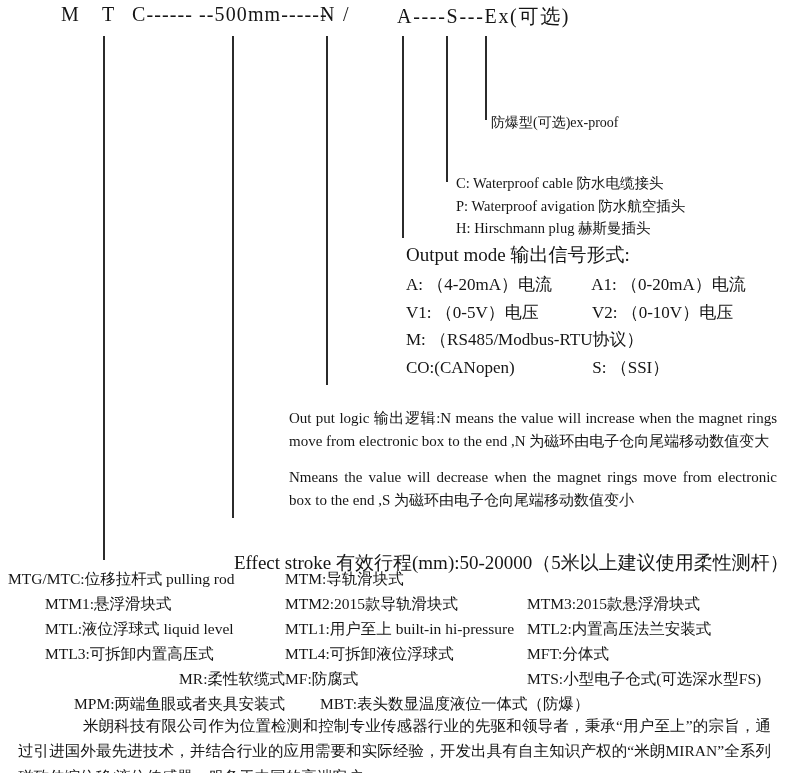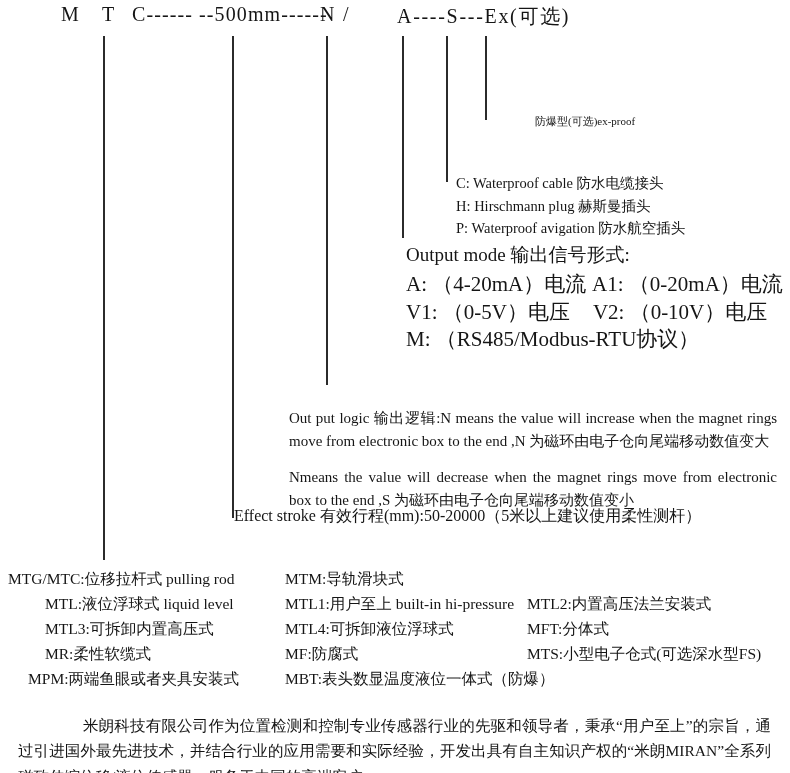--- a/index.html
+++ b/index.html
@@ -18,38 +18,38 @@
 
   
   .vline{position:absolute;width:2px;background:#2b2b2b;top:36px;}
   .vl1{left:103px;height:524px;}
   .vl2{left:232px;height:482px;}
   .vl3{left:326px;height:349px;}
   .vl4{left:402px;height:202px;}
   .vl5{left:446px;height:146px;}
   .vl6{left:485px;height:84px;}
 
-  .exproof{left:491px;top:114px;font-size:11px;white-space:nowrap;margin-left:44px;}
+  .exproof{left:491px;top:114px;font-size:14px;white-space:nowrap;}
 
   .connector{left:456px;top:172px;font-size:14.5px;line-height:22.7px;white-space:nowrap;}
 
   .output-mode{left:406px;top:242px;white-space:nowrap;}
   .om-title{font-size:19px;height:29px;line-height:26px;}
-  .om-row{font-size:21px;height:27.6px;line-height:27.6px;}
+  .om-row{font-size:17px;height:27.6px;line-height:27.6px;}
   .om-left{display:inline-block;width:182px;}
 
   .logic{left:277px;top:395px;width:512px;font-size:15px;line-height:23.3px;text-align:justify;}
   .logic p{margin:12px;}
 
-  .stroke{left:234px;top:506px;font-size:16px;white-space:nowrap;}
+  .stroke{left:234px;top:550px;font-size:19px;white-space:nowrap;}
 
   .mtable{left:8px;top:566px;width:780px;font-size:15.5px;}
   .mrow{display:grid;grid-template-columns:277px 242px 1fr;height:25px;line-height:25px;white-space:nowrap;}
   .mrow:nth-child(2) .mc1,.mrow:nth-child(3) .mc1,.mrow:nth-child(4) .mc1{padding-left:37px;}
-  .mrow:nth-child(5) .mc1,.mrow:nth-child(6) .mc1{padding-left:20px;}
+  .mrow:nth-child(5) .mc1,.mrow:nth-child(6) .mc1{padding-left:20px;text-align:right;}
   .mrow:nth-child(6) .mc2{padding-left:35px;}
 
   .footer{left:18px;top:713px;width:753px;font-size:15.5px;line-height:25.3px;
           text-align:justify;text-indent:65px;}
 </style>
 </head>
 <body>
 
 <div class="page">
 
@@ -66,51 +66,60 @@
   <div class="vline vl2"></div>
   <div class="vline vl3"></div>
   <div class="vline vl4"></div>
   <div class="vline vl5"></div>
   <div class="vline vl6"></div>
 
   <div class="abs exproof">防爆型(可选)ex-proof</div>
 
   <div class="abs connector">
     <div>C: Waterproof cable 防水电缆接头</div>
+    <div>P: Waterproof avigation 防水航空插头</div>
     <div>H: Hirschmann plug 赫斯曼插头</div>
-    <div>P: Waterproof avigation 防水航空插头</div>
   </div>
 
   <div class="abs output-mode">
     <div class="om-title">Output mode 输出信号形式:</div>
     <div class="om-row">
       <span class="om-left">A: （4-20mA）电流</span>
       <span>A1: （0-20mA）电流</span>
     </div>
     <div class="om-row">
       <span class="om-left">V1: （0-5V）电压</span>
       <span>V2: （0-10V）电压</span>
     </div>
     <div class="om-row">
       <span class="om-left">M: （RS485/Modbus-RTU协议）</span>
       <span></span>
     </div>
+    <div class="om-row">
+      <span class="om-left">CO:(CANopen)</span>
+      <span>S: （SSI）</span>
+    </div>
   </div>
 
   <div class="abs logic">
     <p>Out put logic 输出逻辑:N means the value will increase when the magnet rings move from electronic box to the end ,N 为磁环由电子仓向尾端移动数值变大</p>
     <p>Nmeans the value will decrease when the magnet rings move from electronic box to the end ,S 为磁环由电子仓向尾端移动数值变小</p>
   </div>
 
   <div class="abs stroke">Effect stroke 有效行程(mm):50-20000（5米以上建议使用柔性测杆）</div>
 
   <div class="abs mtable">
     <div class="mrow">
       <span class="mc1">MTG/MTC:位移拉杆式 pulling rod</span>
       <span class="mc3">MTM:导轨滑块式</span>
+    </div>
+    <div class="mrow">
+      <span class="mc1">MTM1:悬浮滑块式</span>
+      <span class="mc2">MTM2:2015款导轨滑块式</span>
+      <span class="mc3">MTM3:2015款悬浮滑块式</span>
     </div>
     <div class="mrow">
       <span class="mc1">MTL:液位浮球式 liquid level</span>
       <span class="mc2">MTL1:用户至上 built-in hi-pressure</span>
       <span class="mc3">MTL2:内置高压法兰安装式</span>
     </div>
     <div class="mrow">
       <span class="mc1">MTL3:可拆卸内置高压式</span>
       <span class="mc2">MTL4:可拆卸液位浮球式</span>
       <span class="mc3">MFT:分体式</span>

